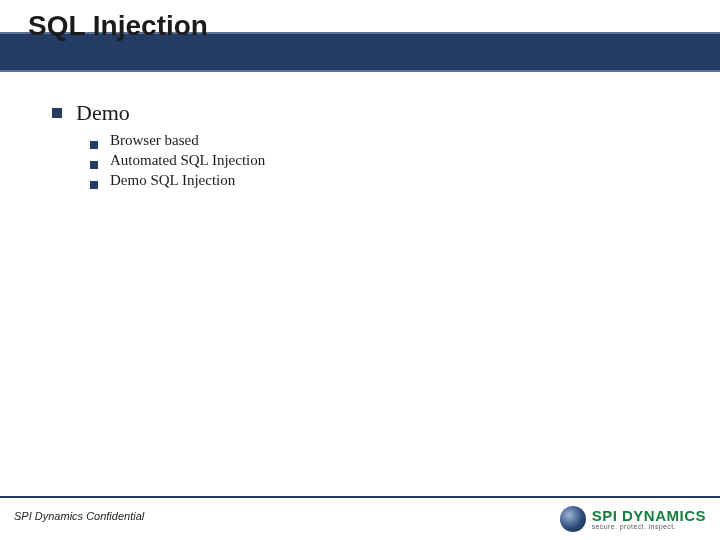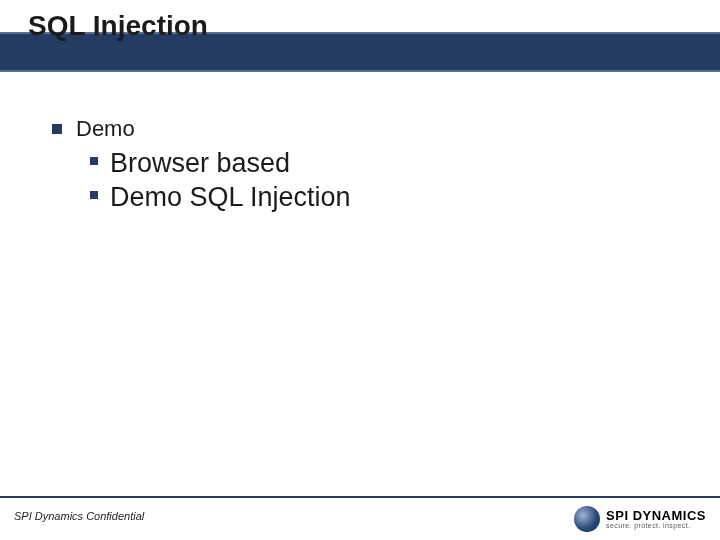--- a/index.html
+++ b/index.html
@@ -19,23 +19,24 @@
     position: absolute;
     top: 10px;
     left: 28px;
     font-size: 28px;
     font-weight: bold;
     color: #1b1b1b;
     z-index: 2;
   }
   .content {
     position: absolute;
-    top: 116px;
+    top: 100px;
     left: 52px;
     right: 40px;
+    font-family: Liberation Serif, serif;
   }
   .bullet-l1 {
     display: flex;
     align-items: flex-start;
     margin-bottom: 6px;
   }
   .bullet-l1 .sq {
     width: 10px; height: 10px; background: #243b63; margin-top: 8px; margin-right: 14px; flex: 0 0 auto;
   }
   .bullet-l1 .txt { font-size: 22px; }
@@ -43,21 +44,21 @@
     margin-left: 38px;
   }
   .bullet-l2 {
     display: flex;
     align-items: flex-start;
     margin-top: 3px;
   }
   .bullet-l2 .sq {
     width: 8px; height: 8px; background: #243b63; margin-top: 9px; margin-right: 12px; flex: 0 0 auto;
   }
-  .bullet-l2 .txt { font-size: 27px; }
+  .bullet-l2 .txt { font-size: 15px; }
   .footer-line {
     position: absolute;
     left: 0; right: 0;
     bottom: 42px;
     height: 2px;
     background: #243b63;
   }
   .footer-text {
     position: absolute;
     left: 14px;
@@ -74,21 +75,21 @@
     display: flex;
     align-items: center;
     gap: 6px;
   }
   .logo-ball {
     width: 26px; height: 26px; border-radius: 50%;
     background: radial-gradient(circle at 35% 35%, #9fb4d4 0%, #2c4a7a 55%, #162a4a 100%);
     flex: 0 0 auto;
   }
   .logo-text { line-height: 1; text-align: left; }
-  .logo-name { font-family: Arial, sans-serif; font-size: 13px; font-weight: bold; letter-spacing: 0.5px; color: #000000; }
+  .logo-name { font-family: Arial, sans-serif; font-size: 15px; font-weight: bold; letter-spacing: 0.5px; color: #15803d; }
   .logo-tag  { font-family: Arial, sans-serif; font-size: 7px; letter-spacing: 0.4px; color: #5a5a5a; }
 </style>
 </head>
 <body>
 
 <div class="slide">
 
   <div class="title-band"></div>
   <div class="slide-title">SQL Injection</div>
 
@@ -97,20 +98,24 @@
       <span class="sq"></span>
       <span class="txt">Demo</span>
     </div>
     <div class="sub">
       <div class="bullet-l2">
         <span class="sq"></span>
         <span class="txt">Browser based</span>
       </div>
       <div class="bullet-l2">
         <span class="sq"></span>
+        <span class="txt">Automated SQL Injection</span>
+      </div>
+      <div class="bullet-l2">
+        <span class="sq"></span>
         <span class="txt">Demo SQL Injection</span>
       </div>
     </div>
   </div>
 
   <div class="footer-line"></div>
   <div class="footer-text">SPI Dynamics Confidential</div>
 
   <div class="footer-logo">
     <div class="logo-ball"></div>

